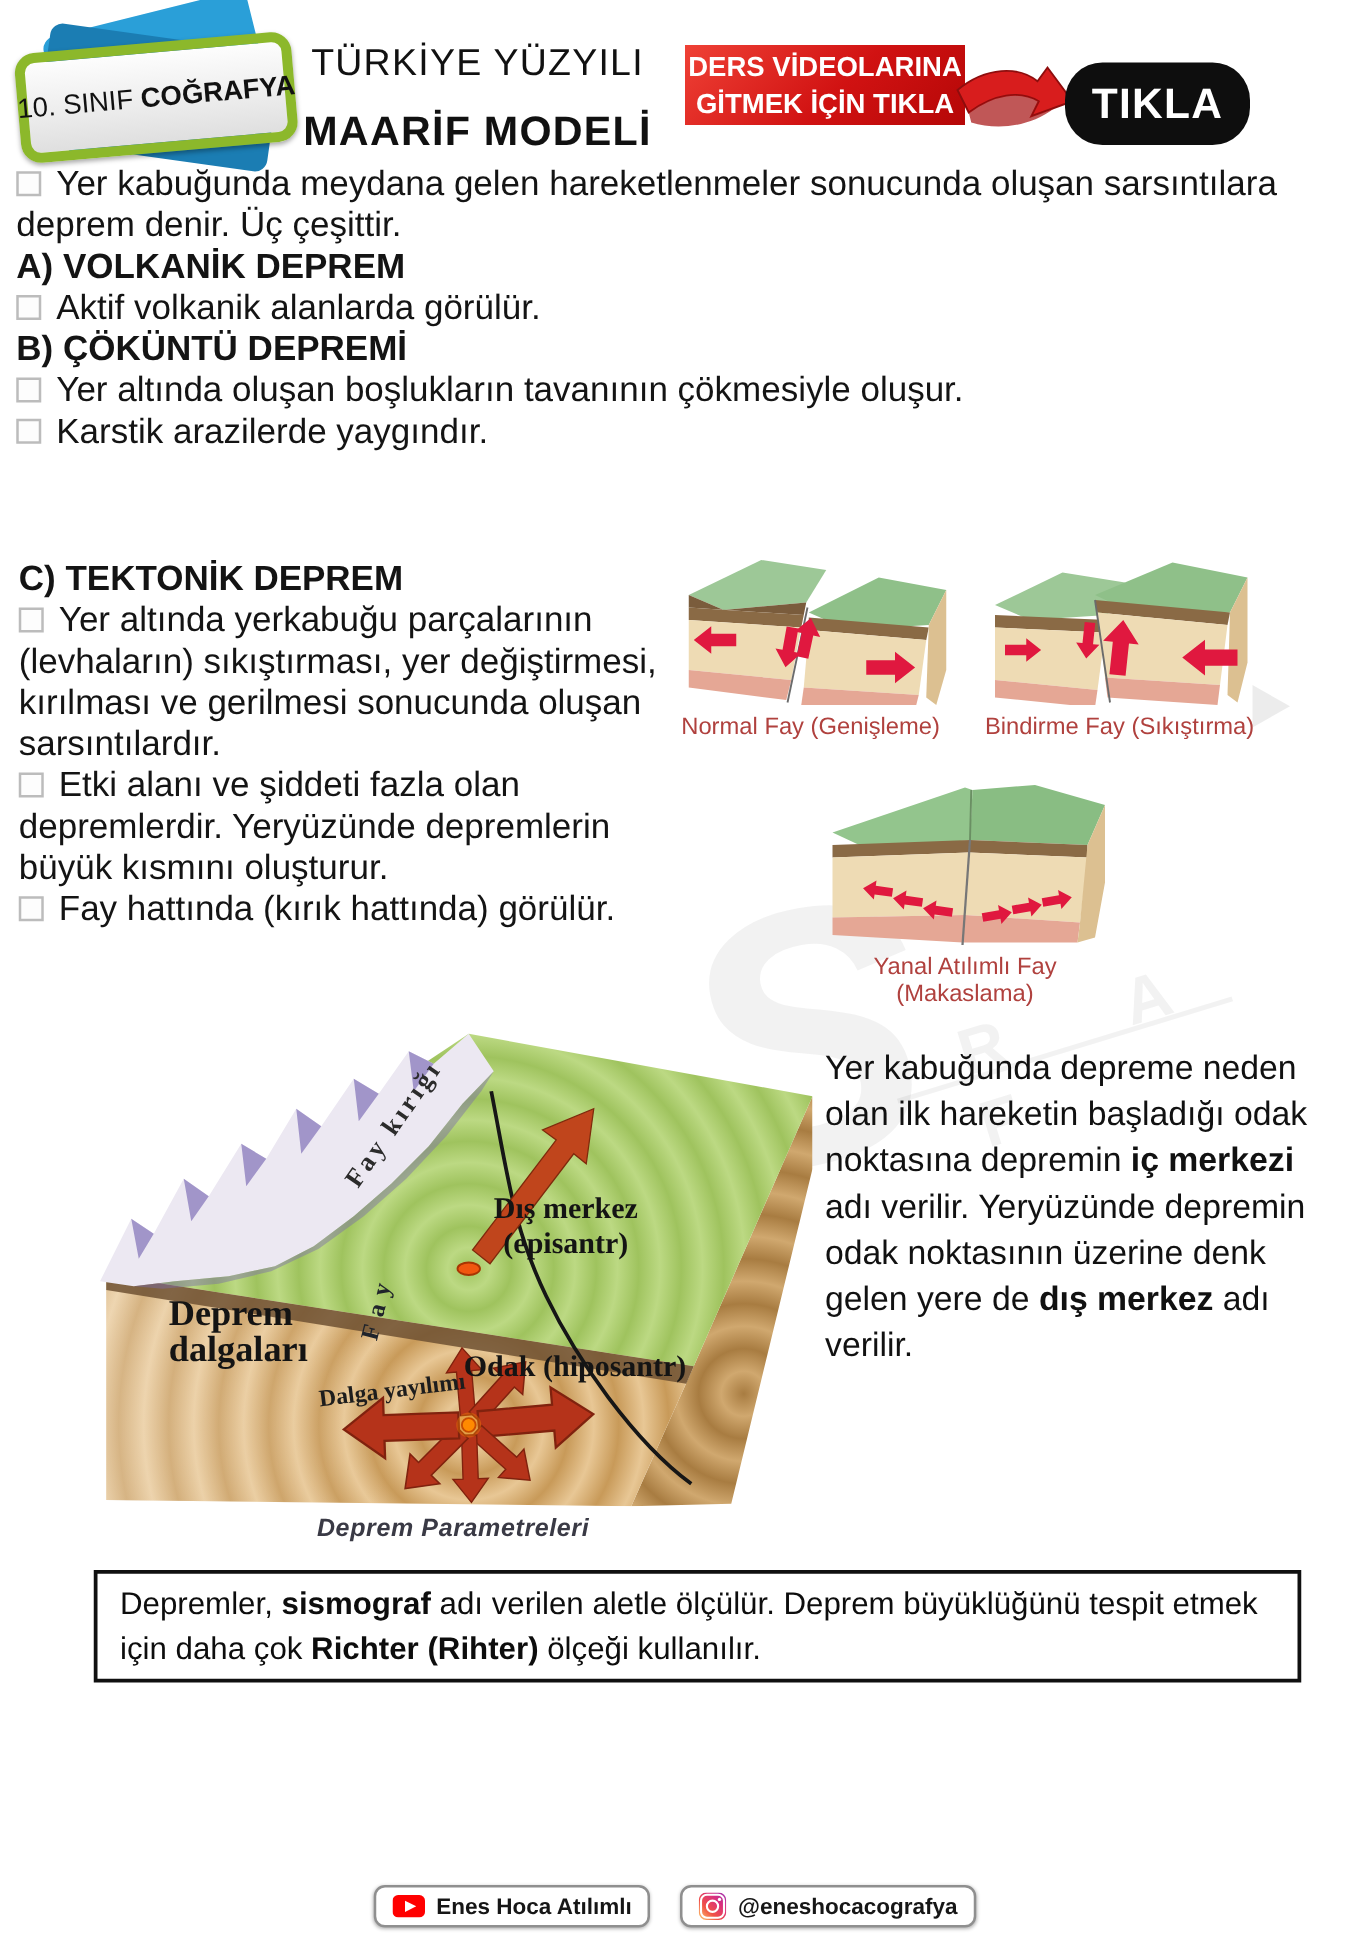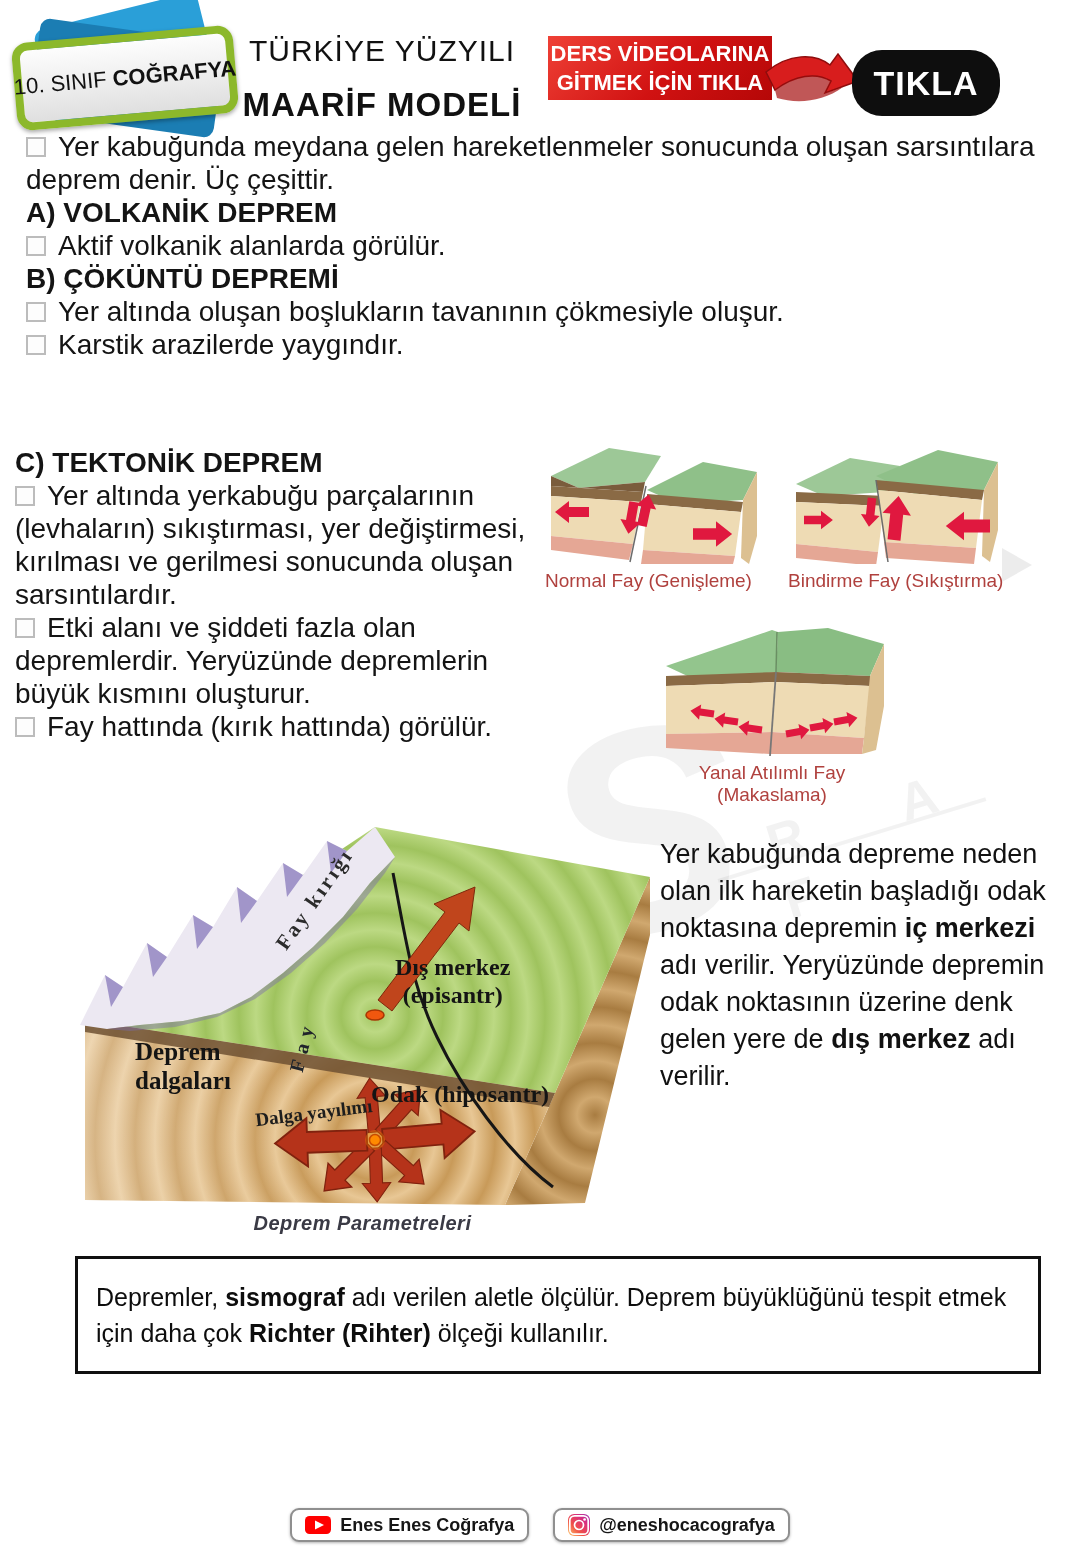--- a/index.html
+++ b/index.html
@@ -23,55 +23,55 @@
   .video-btn{position:absolute;left:548px;top:36px;width:224px;height:64px;
              background:linear-gradient(135deg,#ef4136 0%,#d11212 55%,#b50707 100%);
              color:#fff;display:flex;flex-direction:column;align-items:center;justify-content:center;
              font-size:22px;font-weight:700;line-height:29px;cursor:pointer;}
   .red-arrow{position:absolute;left:763px;top:44px;}
   .tikla-btn{position:absolute;left:852px;top:50px;width:148px;height:66px;background:#0e0e0e;
              color:#fff;display:flex;align-items:center;justify-content:center;font-size:34px;
              font-weight:600;letter-spacing:1px;cursor:pointer;border-radius:30px;}
 
   
-  .textblock{position:absolute;left:26px;top:130px;width:1042px;}
+  .textblock{position:absolute;left:13px;top:130px;width:1042px;}
   .body{margin:0;font-size:28px;line-height:33px;color:#141414;}
   .body.bold{font-weight:800;}
   .cb{display:inline-block;width:16px;height:16px;border:2px solid #bcbcbc;background:#fdfdfd;
       margin-right:12px;transform:translateY(1px);}
   .c-section{position:absolute;left:15px;top:446px;width:532px;}
 
   
   .fig{position:absolute;}
   .fig .flabel{font-size:19px;color:#b0413e;margin-top:2px;}
   .fig1{left:545px;top:432px;width:222px;}
   .fig2{left:788px;top:432px;width:226px;}
   .fig3{left:652px;top:610px;width:240px;text-align:center;}
 
   
   .photo{position:absolute;left:75px;top:815px;width:575px;height:390px;}
   .photo svg{position:absolute;left:0;top:0;}
   .lbl{position:absolute;font-family:"Liberation Serif",serif;font-weight:700;color:#141414;white-space:nowrap;}
   .lbl-faykirigi{left:206px;top:120px;font-size:21px;letter-spacing:3px;color:#2b2b2b;
                  transform:rotate(-55deg);transform-origin:0 50%;}
   .lbl-dismerkez{left:320px;top:138px;font-size:24px;line-height:28px;text-align:center;}
-  .lbl-deprem{left:60px;top:222px;font-size:25px;line-height:29px;}
+  .lbl-deprem{left:60px;top:222px;font-size:29px;line-height:29px;}
   .lbl-fay{left:210px;top:254px;font-size:20px;letter-spacing:7px;transform:rotate(-76deg);
            transform-origin:0 0;color:#20242b;}
   .lbl-odak{left:296px;top:266px;font-size:24px;}
   .lbl-dalga{left:180px;top:287px;font-size:19px;transform:rotate(-7deg);color:#1d1d1d;}
   .caption{position:absolute;left:75px;top:1212px;width:575px;text-align:center;
            font-style:italic;font-weight:800;font-size:20px;color:#3a3a45;letter-spacing:.5px;}
 
   
   .side-text{position:absolute;left:660px;top:836px;width:408px;font-size:27px;line-height:37px;color:#111;}
 
   
   .note-box{position:absolute;left:75px;top:1256px;width:924px;border:3px solid #101010;
-            padding:20px 18px;font-size:25px;line-height:36px;color:#0d0d0d;}
+            padding:6px 18px;font-size:25px;line-height:36px;color:#0d0d0d;}
 
   
   .footer{position:absolute;left:0;top:1508px;width:100%;display:flex;justify-content:center;gap:24px;}
   .pill{display:flex;align-items:center;gap:9px;border:2px solid #8f8f8f;border-radius:9px;
         padding:4px 13px;font-weight:700;font-size:18px;color:#161616;background:#fff;
         box-shadow:0 1px 3px rgba(0,0,0,.3);cursor:pointer;}
 
   
   .wm{position:absolute;color:rgba(70,70,70,0.07);font-weight:700;pointer-events:none;}
   .wm-s{left:545px;top:685px;font-size:290px;font-style:italic;transform:rotate(-10deg);line-height:1;}
@@ -282,21 +282,21 @@
   <div class="side-text"><span>Yer kabuğunda depreme neden olan ilk hareketin başladığı odak noktasına depremin </span><b>iç merkezi</b><span> adı verilir. Yeryüzünde depremin odak noktasının üzerine denk gelen yere de </span><b>dış merkez</b><span> adı verilir.</span></div>
 
   <div class="note-box"><span>Depremler, </span><b>sismograf</b><span> adı verilen aletle ölçülür. Deprem büyüklüğünü tespit etmek için daha çok </span><b>Richter (Rihter)</b><span> ölçeği kullanılır.</span></div>
 
   <div class="footer">
     <div class="pill">
       <svg width="26" height="18" viewBox="0 0 26 18">
         <rect width="26" height="18" rx="4.5" fill="#ff0000"></rect>
         <path d="M10,4.5 L19,9 L10,13.5 Z" fill="#ffffff"></path>
       </svg>
-      <span>Enes Enes Coğrafya</span>
+      <span>Enes Hoca Atılımlı</span>
     </div>
     <div class="pill">
       <svg width="22" height="22" viewBox="0 0 22 22">
         <defs>
           <linearGradient id="ig" x1="0" y1="1" x2="1" y2="0">
             <stop offset="0" stop-color="#fed373"></stop>
               <stop offset="0.35" stop-color="#f15245"></stop>
             <stop offset="0.7" stop-color="#d92e7f"></stop>
               <stop offset="1" stop-color="#9b36b7"></stop>
           </linearGradient>

